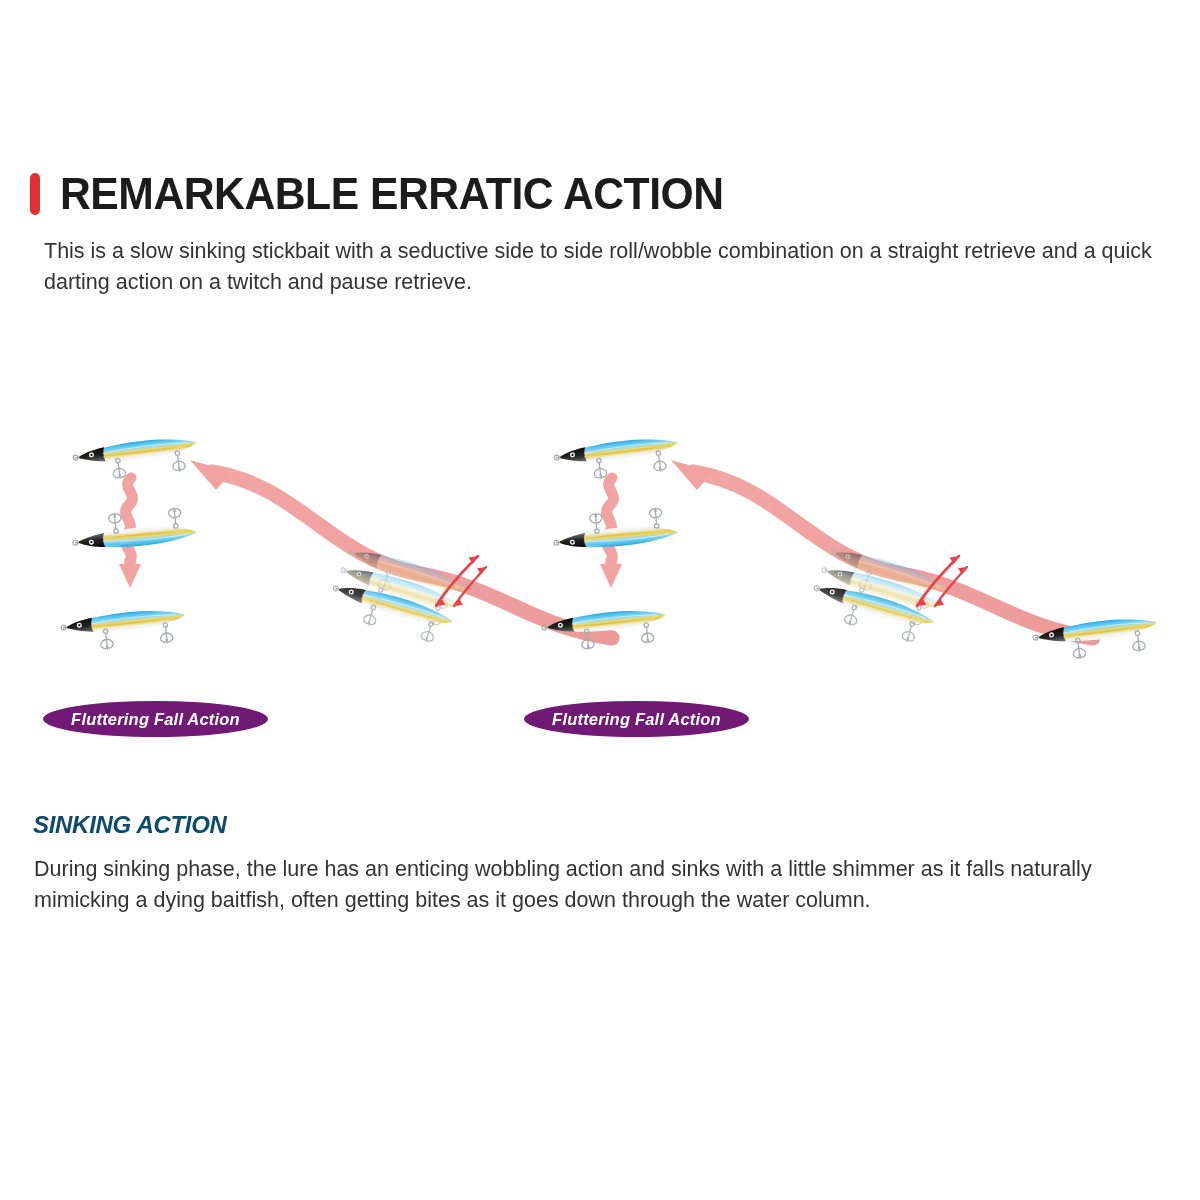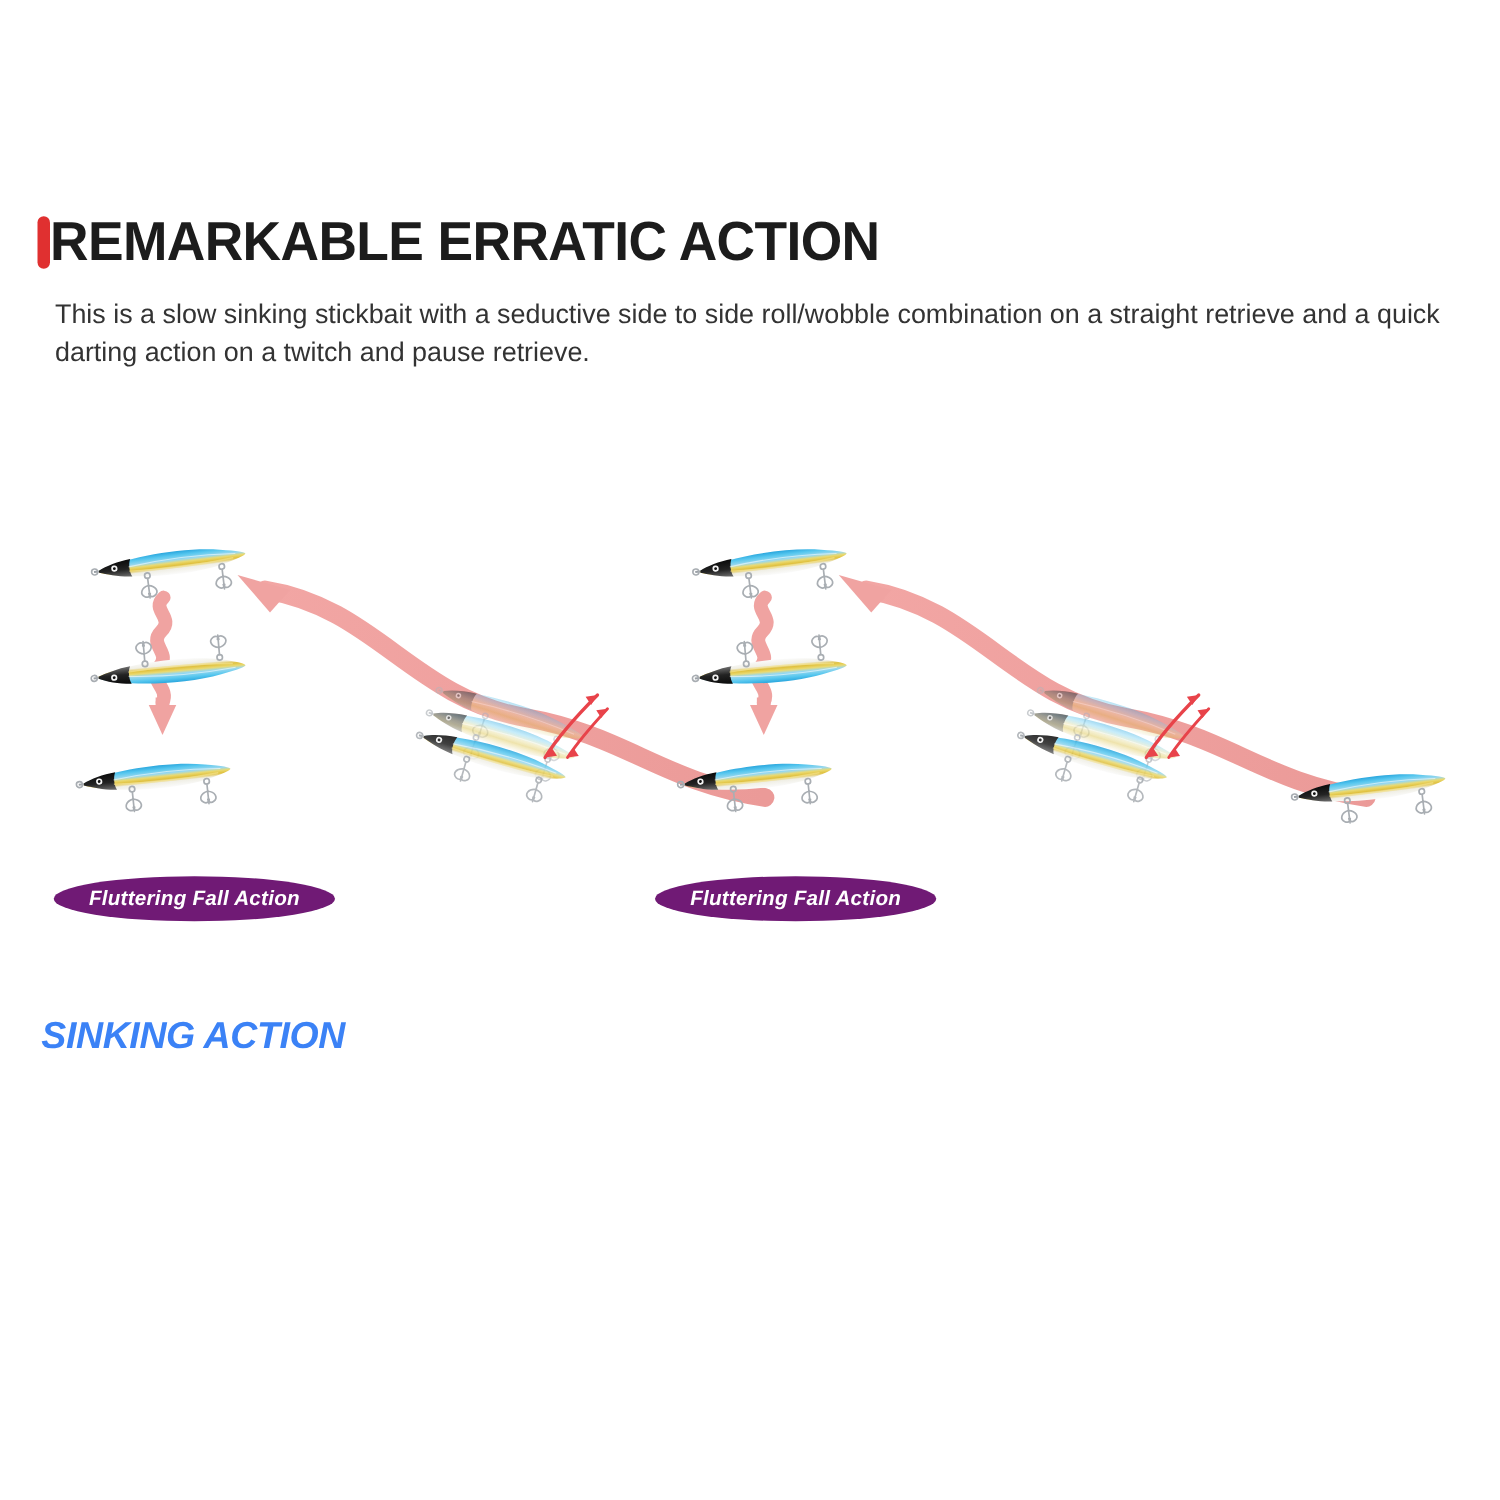--- a/index.html
+++ b/index.html
@@ -21,20 +21,21 @@
   
   .header-block {
     position: absolute;
     left: 30px;
     top: 168px;
     width: 1150px;
   }
   .title-row {
     display: flex;
     align-items: center;
+    gap: 20px;
     height: 52px;
     text-align: center;
   }
   .title-bar {
     width: 10px;
     height: 42px;
     background: #e03030;
     border-radius: 5px;
     flex: 0 0 auto;
   }
@@ -91,24 +92,24 @@
   .badge-2 { left: 524px; top: 701px; }
 
   
   .section-block {
     position: absolute;
     left: 33px;
     top: 812px;
     width: 1150px;
   }
   .section-title {
-    font-size: 30px;
+    font-size: 24px;
     font-weight: bold;
     font-style: italic;
-    color: #3b82f6;
+    color: #0c4a6e;
     letter-spacing: -0.3px;
     margin: 0;
     line-height: 1.1;
   }
   .section-paragraph {
     margin: 16px 0 0 1px;
     font-size: 21.5px;
     line-height: 1.42;
     color: #333333;
     max-width: 1140px;
@@ -319,13 +320,14 @@
 
 <div class="badge badge-1">
   <span>Fluttering Fall Action</span>
 </div>
 <div class="badge badge-2">
   <span>Fluttering Fall Action</span>
 </div>
 
 <div class="section-block">
   <h2 class="section-title">SINKING ACTION</h2>
+  <p class="section-paragraph">During sinking phase, the lure has an enticing wobbling action and sinks with a little shimmer as it falls naturally mimicking a dying baitfish, often getting bites as it goes down through the water column.</p>
 </div>
 
 </body></html>

